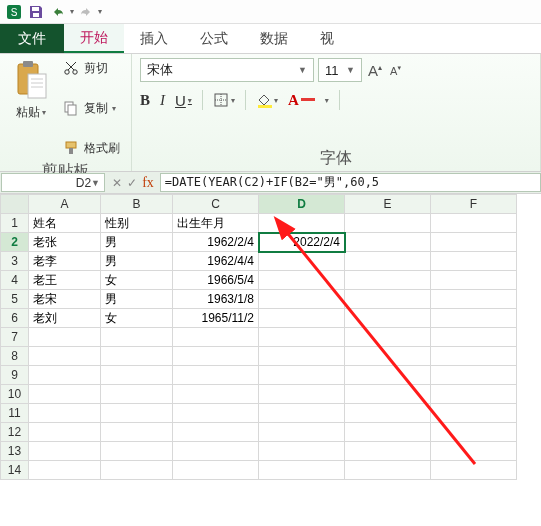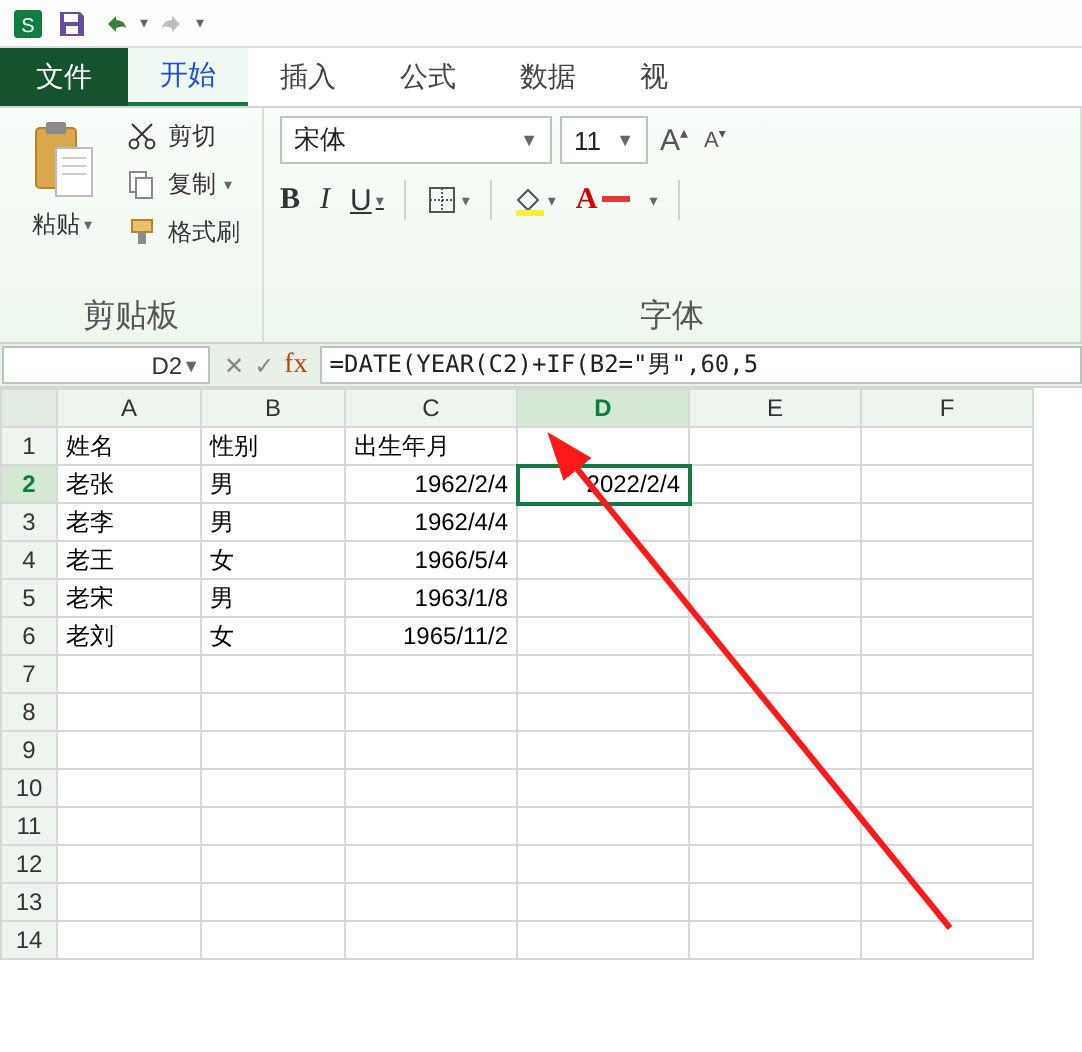--- a/index.html
+++ b/index.html
@@ -7,42 +7,42 @@
 
   
   .titlebar { height: 24px; background: #fdfdfd; border-bottom: 1px solid #e0e0e0; display: flex; align-items: center; padding: 0 4px; gap: 2px; }
   .t-icon { width: 20px; height: 20px; display: flex; align-items: center; justify-content: center; border-radius: 2px; }
   .t-icon svg { display: block; }
 
   
   .ribtabs { height: 30px; background: #fff; display: flex; align-items: stretch; border-bottom: 1px solid #d4d4d4; }
   .filetab { background: #14532d; color: #fff; padding: 0 18px; display: flex; align-items: center; font-size: 14px; }
   .tab { padding: 0 16px; display: flex; align-items: center; font-size: 14px; color: #444; }
-  .tab.active { color: #1d4ed8; border-bottom: 2px solid #107c41; background: #f0f8f4; }
+  .tab.active { color: #be185d; border-bottom: 2px solid #107c41; background: #f0f8f4; }
 
   
   .ribbon { height: 118px; background: linear-gradient(#f9fdf9,#eef7ee); border-bottom: 1px solid #d0d0d0; display: flex; }
   .group { border-right: 1px solid #d6e2d6; padding: 4px 8px 2px 8px; display: flex; flex-direction: column; justify-content: space-between; }
   .group-label { font-size: 16px; color: #555; text-align: center; padding-top: 3px; }
   .grow { flex: 1; }
 
   
   .clip-body { display: flex; align-items: flex-start; gap: 6px; }
   .paste { display: flex; flex-direction: column; align-items: center; width: 46px; }
   .paste-icon { width: 40px; height: 44px; display: flex; align-items: center; justify-content: center; }
   .paste-lbl { font-size: 12px; color: #333; margin-top: 2px; display:flex; align-items:center; gap:2px; }
-  .clip-btns { display: flex; flex-direction: column; gap: 4px; font-size: 12px; color: #333; }
+  .clip-btns { display: flex; flex-direction: column; gap: 20px; font-size: 12px; color: #333; }
   .clip-btn { display: flex; align-items: center; gap: 4px; padding: 1px 2px; }
   .ic { width: 18px; height: 18px; display: inline-flex; align-items: center; justify-content: center; }
 
   
   .font-body { display: flex; flex-direction: column; gap: 8px; }
   .font-row1 { display: flex; align-items: center; gap: 4px; }
   .font-sel { height: 24px; border: 1px solid #b5c8b5; background: #fff; display: flex; align-items: center; padding: 0 6px; font-size: 13px; color: #222; }
-  .fname { width: 136px; justify-content: space-between; }
+  .fname { width: 174px; justify-content: space-between; }
   .fsize { width: 44px; justify-content: space-between; }
   .dd { font-size: 9px; color: #666; }
   .aa { font-size: 15px; color: #555; padding: 0 2px; }
   .aa.sm { font-size: 11px; vertical-align: top; }
   .font-row2 { display: flex; align-items: center; gap: 10px; }
   .fbtn { font-size: 15px; color: #333; font-family: "Times New Roman", serif; display:flex; align-items:center; gap:2px; }
   .bold { font-weight: bold; }
   .italic { font-style: italic; }
   .uline { text-decoration: underline; }
   .sep { width: 1px; height: 20px; background: #c8d8c8; }

